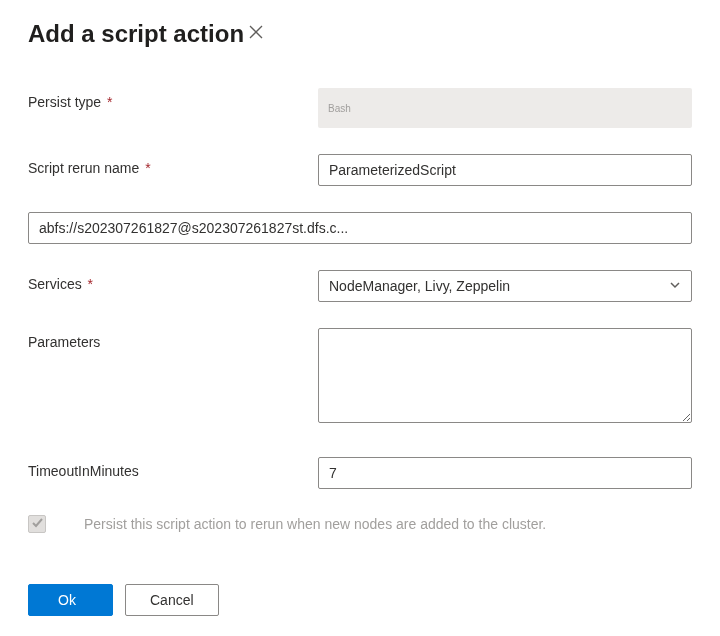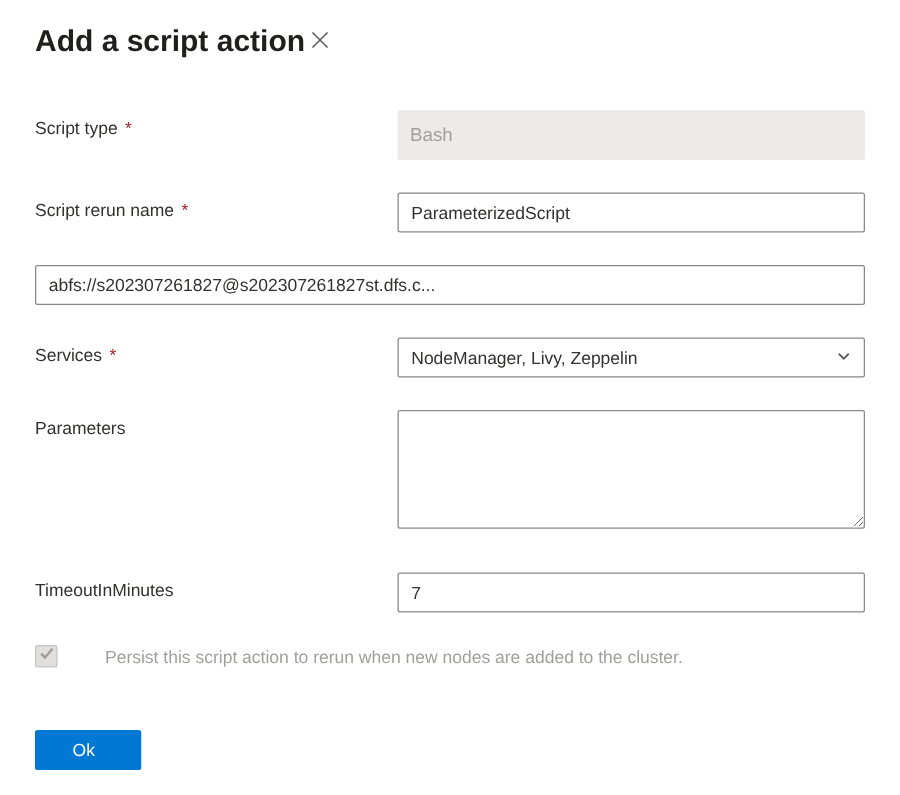--- a/index.html
+++ b/index.html
@@ -55,21 +55,21 @@
       color: #a4262c;
       margin-left: 2px;
     }
     .input-col {
       flex: 1;
     }
     .readonly-field {
       background: #edebe9;
       color: #a19f9d;
       padding: 20px 10px;
-      font-size: 15px;
+      font-size: 10px;
       border-radius: 2px;
       height: 32px;
       display: flex;
       align-items: center;
     }
     .text-input {
       width: 100%;
       border: 1px solid #8a8886;
       padding: 0 10px;
       font-size: 14px;
@@ -182,21 +182,21 @@
       <svg viewBox="0 0 16 16" width="16" height="16">
           <line x1="2" y1="2" x2="14" y2="14" stroke="#605e5c" stroke-width="1.3"></line>
           <line x1="14" y1="2" x2="2" y2="14" stroke="#605e5c" stroke-width="1.3"></line>
         </svg>
     </span>
   </button>
 </div>
 
 <div class="form-row">
   <div class="label-col">
-    <span>Script type</span>
+    <span>Persist type</span>
     <span class="required">*</span>
   </div>
   <div class="input-col">
     <div class="readonly-field">Bash</div>
   </div>
 </div>
 
 <div class="form-row">
   <div class="label-col">
     <span>Script rerun name</span>
@@ -254,13 +254,14 @@
       <svg viewBox="0 0 13 13">
           <polyline points="2,7 5,10 11,3"></polyline>
         </svg>
     </span>
   </div>
   <span class="checkbox-label">Persist this script action to rerun when new nodes are added to the cluster.</span>
 </div>
 
 <div class="footer">
   <button class="btn btn-primary">Ok</button>
+  <button class="btn btn-secondary">Cancel</button>
 </div>
 
 </body></html>

